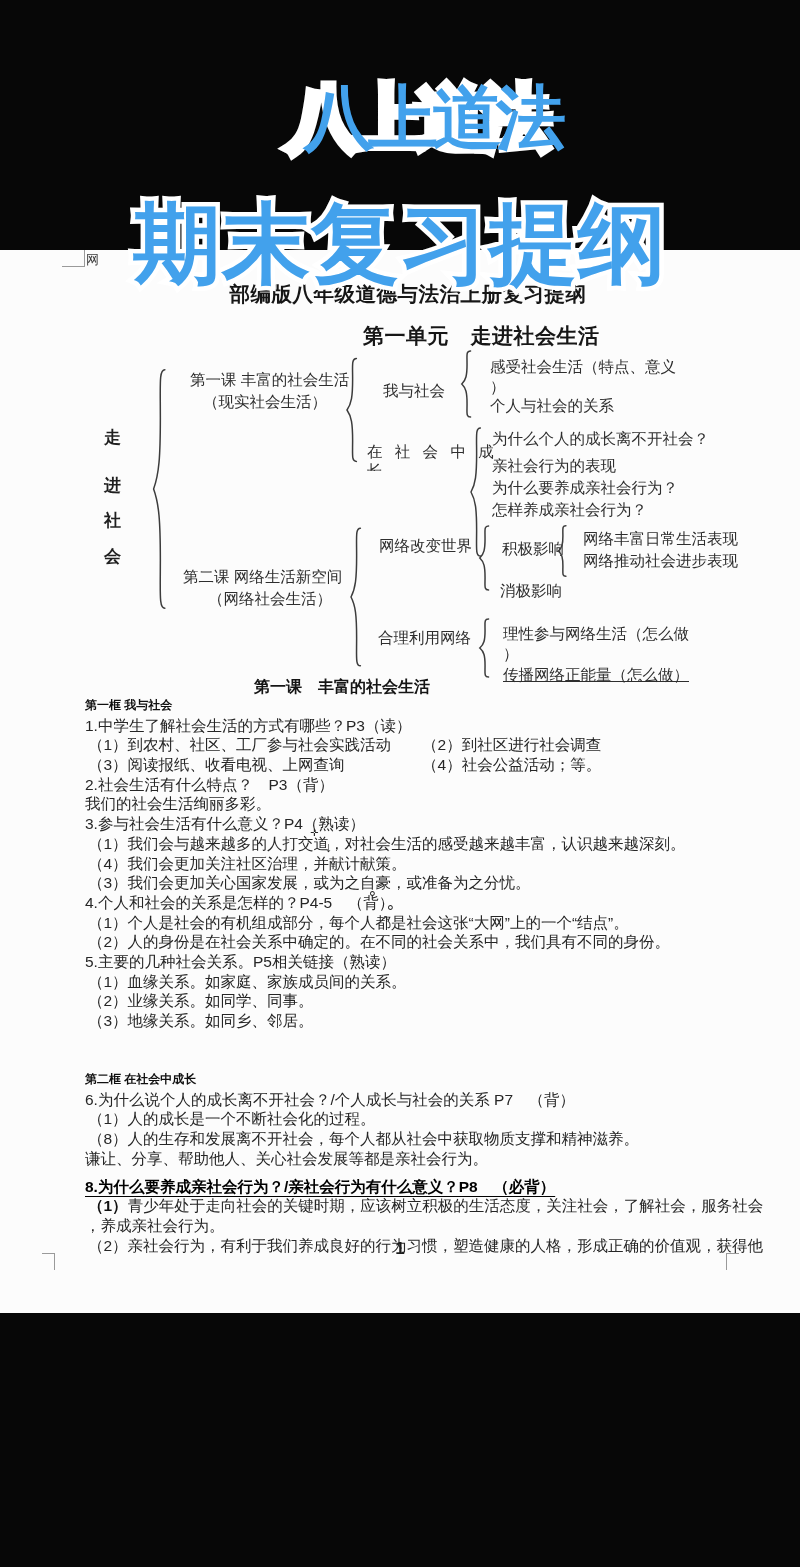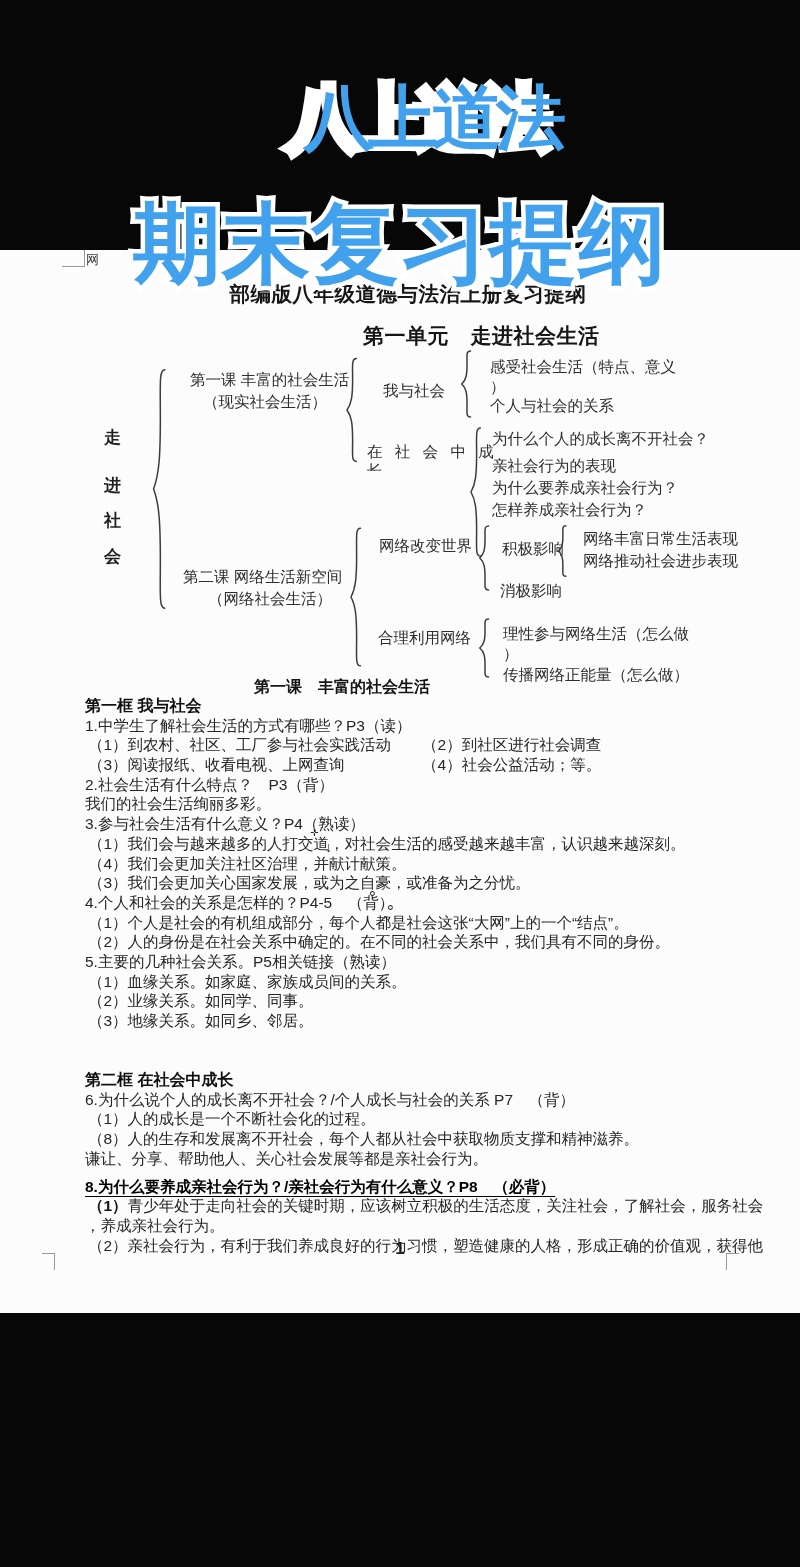--- a/index.html
+++ b/index.html
@@ -51,21 +51,21 @@
   .diagram{position:absolute;inset:0;}
   .dl{position:absolute;font-size:15.5px;color:#2e2e2e;white-space:nowrap;line-height:1.2;}
   .dl.vb{font-size:17px;font-weight:600;color:#1f1f1f;}
   .dl.sp{letter-spacing:4px;}
   .dl.clip{height:8px;overflow:hidden;line-height:15px;}
   .brace{position:absolute;overflow:visible;}
   .brace path{fill:none;stroke:#3c3c3c;stroke-width:1.5;stroke-linecap:round;}
   
   .body-text{position:absolute;left:85px;top:446px;width:690px;}
   .line{height:19.7px;line-height:19.7px;font-size:15.5px;color:#262626;white-space:nowrap;}
-  .line.b{font-weight:700;color:#101010;font-size:16px;}
+  .line.b{font-weight:700;color:#101010;font-size:12px;}
   .line.bu{font-weight:700;color:#000000;text-decoration:underline;text-underline-offset:3.5px;margin-top:8px;}
   .line .b{font-weight:700;color:#101010;}
   .line.ind{padding-left:3px;}
   .page-number{
     position:absolute;top:989px;left:0;width:800px;text-align:center;
     font-size:17px;font-weight:600;color:#1d1d1d;
   }
   .corner-bottomleft{
     position:absolute;left:42px;top:1003px;width:12px;height:16px;
     border-top:1px solid #9a9a9a;border-right:1px solid #9a9a9a;
@@ -115,21 +115,21 @@
       <div class="dl" style="left: 379px; top: 287px;">网络改变世界</div>
       <div class="dl" style="left: 502px; top: 290px; text-align: center;">积极影响</div>
       <div class="dl" style="left: 583px; top: 280px;">网络丰富日常生活表现</div>
       <div class="dl" style="left: 583px; top: 302px;">网络推动社会进步表现</div>
       <div class="dl" style="left: 500px; top: 332px;">消极影响</div>
       <div class="dl" style="left: 183px; top: 318px;">第二课 网络生活新空间</div>
       <div class="dl" style="left: 208px; top: 340px;">（网络社会生活）</div>
       <div class="dl" style="left: 378px; top: 379px;">合理利用网络</div>
       <div class="dl" style="left: 503px; top: 375px;">理性参与网络生活（怎么做</div>
       <div class="dl" style="left: 503px; top: 395px;">）</div>
-      <div class="dl" style="left: 503px; top: 416px;">传播网络正能量（怎么做）</div>
+      <div class="dl" style="left: 503px; top: 416px; text-decoration: underline;">传播网络正能量（怎么做）</div>
       <svg viewBox="0 0 20 100" preserveAspectRatio="none" class="brace" style="left: 150px; top: 116px; width: 18px; height: 246px;">
         <path d="M16.5,1.5 C10,1.5 11.5,7 11.5,21 C11.5,37 10,44 4,50 C10,56 11.5,63 11.5,79 C11.5,93 10,98.5 16.5,98.5" vector-effect="non-scaling-stroke"></path>
       </svg>
       <svg viewBox="0 0 20 100" preserveAspectRatio="none" class="brace" style="left: 344px; top: 107px; width: 15px; height: 106px;">
         <path d="M16.5,1.5 C10,1.5 11.5,7 11.5,21 C11.5,37 10,44 4,50 C10,56 11.5,63 11.5,79 C11.5,93 10,98.5 16.5,98.5" vector-effect="non-scaling-stroke"></path>
       </svg>
       <svg viewBox="0 0 20 100" preserveAspectRatio="none" class="brace" style="left: 459px; top: 100px; width: 14px; height: 68px;">
         <path d="M16.5,1.5 C10,1.5 11.5,7 11.5,21 C11.5,37 10,44 4,50 C10,56 11.5,63 11.5,79 C11.5,93 10,98.5 16.5,98.5" vector-effect="non-scaling-stroke"></path>
       </svg>
       <svg viewBox="0 0 20 100" preserveAspectRatio="none" class="brace" style="left: 468px; top: 176px; width: 15px; height: 132px;">

